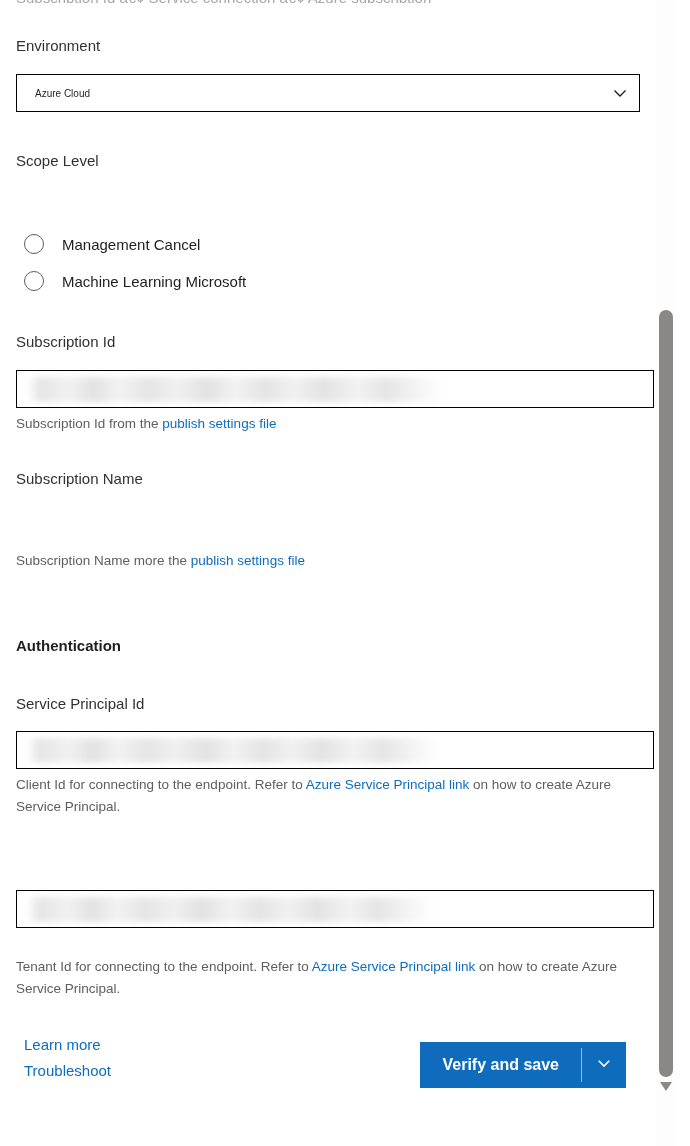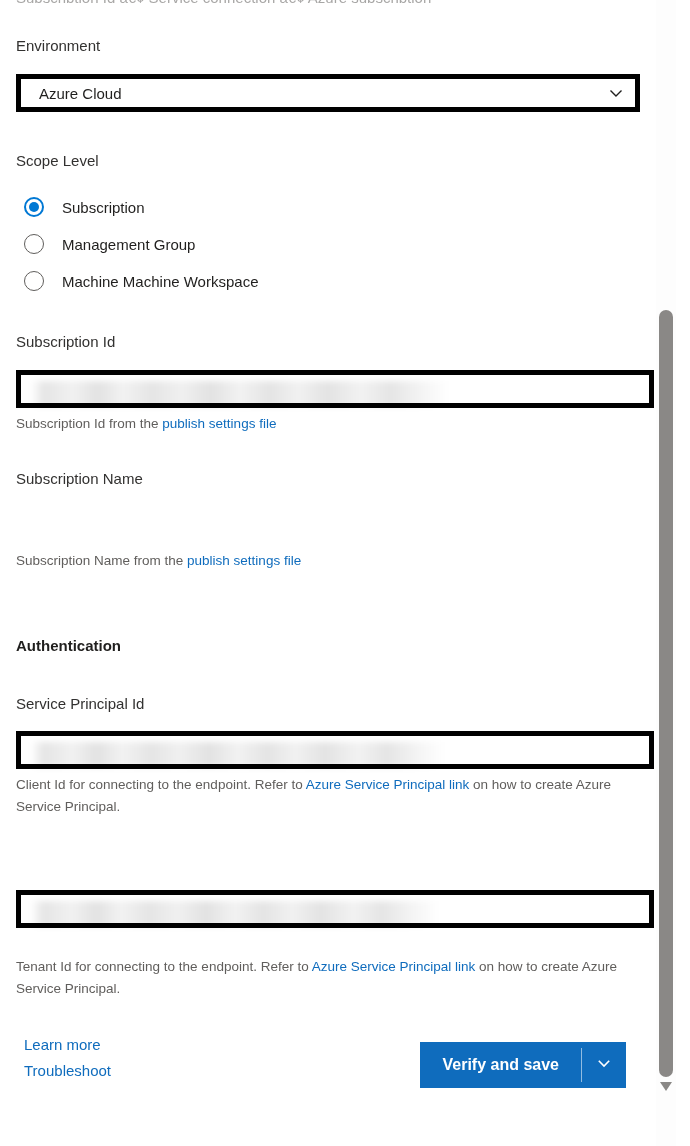--- a/index.html
+++ b/index.html
@@ -63,26 +63,26 @@
   .section-heading {
     font-size: 15px;
     line-height: 20px;
     color: #201f1e;
     font-weight: 700;
   }
 
   .textbox {
     box-sizing: border-box;
     height: 38px;
-    border: 5px solid #000000;
+    border: 1px solid #000000;
     background: #ffffff;
     display: flex;
     align-items: center;
     padding: 0 10px 0 18px;
-    font-size: 15px;
+    font-size: 10px;
     color: #201f1e;
     position: relative;
   }
   .textbox.combo { padding-right: 4px; }
 
   .textbox .value {
     flex: 1 1 auto;
     white-space: nowrap;
     overflow: hidden;
   }
@@ -295,49 +295,45 @@
         <svg width="18" height="18" viewBox="0 0 18 18">
           <path d="M3.5 6.5 L9 12 L14.5 6.5" fill="none" stroke="#201f1e" stroke-width="1.4"></path>
         </svg>
       </span>
     </div>
 
     <div class="abs" style="left:16px; top:151px;">
       <div class="field-label">Scope Level</div>
     </div>
 
-    <div class="abs radio-row checked" style="left:16px; top:192px;">
-      <span class="radio-mark"></span>
-      <span class="radio-label">Subscription</span>
-    </div>
     <div class="abs radio-row" style="left:16px; top:229px;">
       <span class="radio-mark"></span>
-      <span class="radio-label">Management Group</span>
+      <span class="radio-label">Management Cancel</span>
     </div>
     <div class="abs radio-row" style="left:16px; top:266px;">
       <span class="radio-mark"></span>
-      <span class="radio-label">Machine Machine Workspace</span>
+      <span class="radio-label">Machine Learning Microsoft</span>
     </div>
 
     <div class="abs" style="left:16px; top:332px;">
       <div class="field-label">Subscription Id</div>
     </div>
     <div class="abs textbox" style="left:16px; top:370px; width:638px;">
       <span class="redacted" style="width:418px;"></span>
       <span class="value"></span>
     </div>
     <div class="abs help" style="left:16px; top:413px; width:638px;">
       <span>Subscription Id from the </span><a class="link">publish settings file</a><span></span>
     </div>
 
     <div class="abs" style="left:16px; top:469px;">
       <div class="field-label">Subscription Name</div>
     </div>
     <div class="abs help" style="left:16px; top:550px; width:638px;">
-      <span>Subscription Name from the </span><a class="link">publish settings file</a><span></span>
+      <span>Subscription Name more the </span><a class="link">publish settings file</a><span></span>
     </div>
 
     <div class="abs" style="left:16px; top:636px;">
       <div class="section-heading">Authentication</div>
     </div>
 
     <div class="abs" style="left:16px; top:694px;">
       <div class="field-label">Service Principal Id</div>
     </div>
     <div class="abs textbox" style="left:16px; top:731px; width:638px;">

